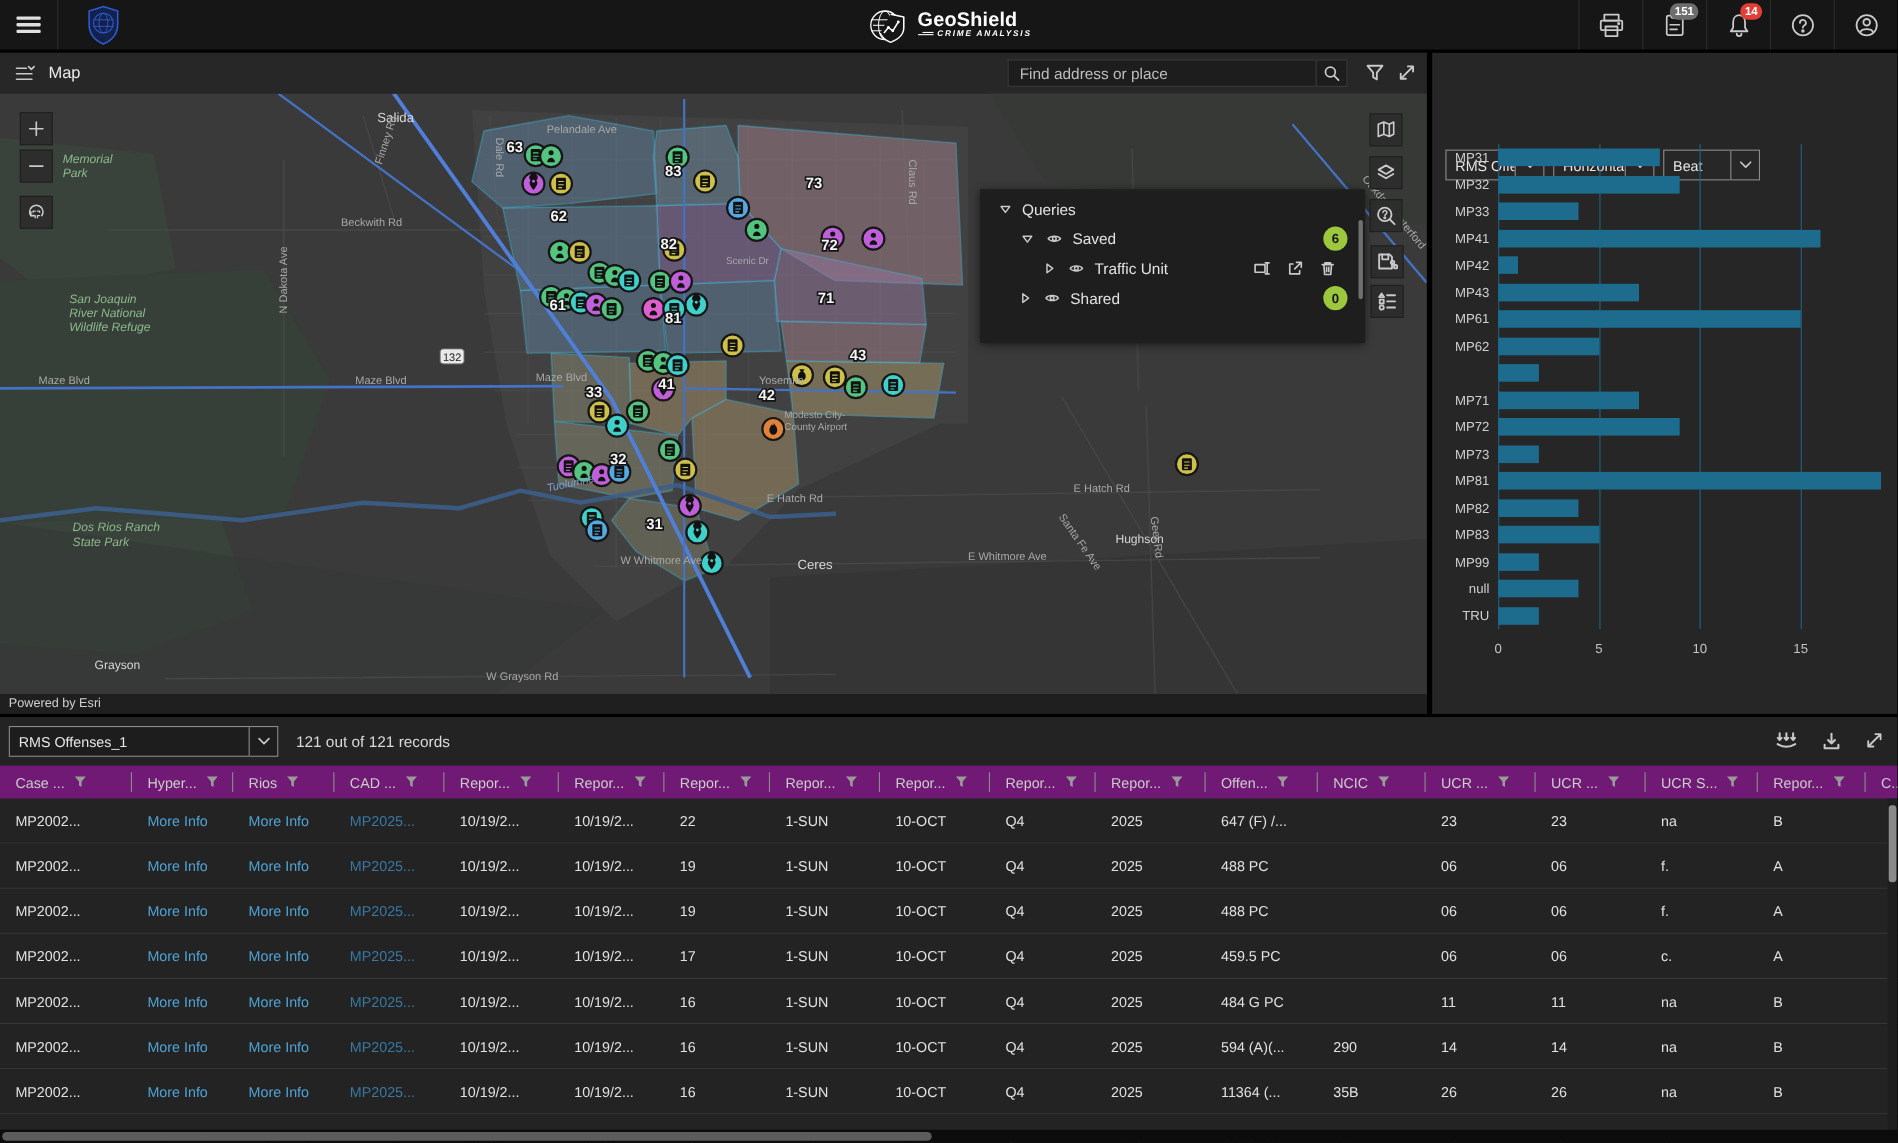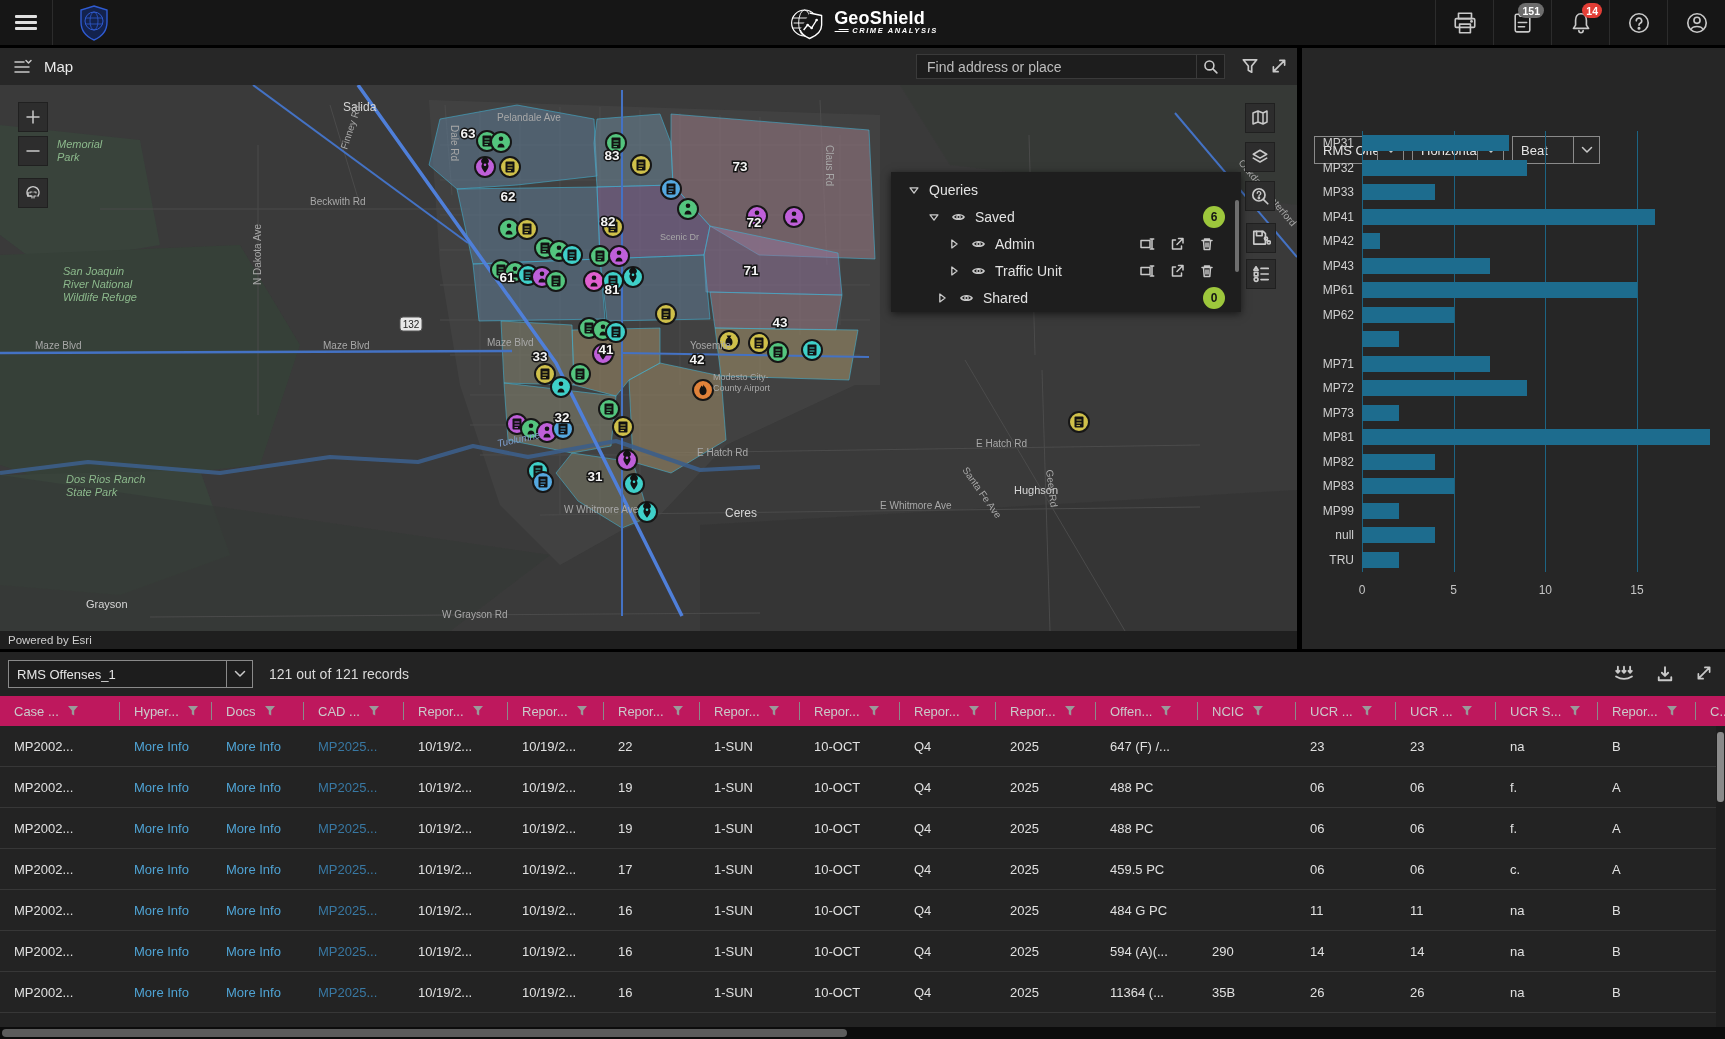--- a/index.html
+++ b/index.html
@@ -67,21 +67,21 @@
   #chart-plot{position:absolute;left:60px;top:0;width:352px;height:441px;}
   .gridline{position:absolute;top:0;width:1px;height:441px;background:#1c6483;}
   .bar{position:absolute;left:0;height:16px;background:#1d6c8e;}
   .cat-label{position:absolute;left:0;width:52px;text-align:right;font-size:12px;color:#cfcfcf;}
   .tick-label{position:absolute;top:452px;font-size:12px;color:#c4c4c4;transform:translateX(-50%);}
   
   #table-topbar{position:absolute;left:0;top:0;width:1725px;height:44px;display:flex;align-items:center;background:#232323;border-bottom:1px solid #161616;}
   #table-source{width:245px;height:28px;margin-left:8px;background:#1d1d1d;}
   #records-text{font-size:14px;color:#d9d9d9;margin-left:16px;}
   #table-icons{margin-left:auto;display:flex;gap:20px;padding-right:12px;}
-  #t-head{position:absolute;left:0;top:44px;width:1725px;height:30px;display:flex;background:#be185d;overflow:hidden;}
+  #t-head{position:absolute;left:0;top:44px;width:1725px;height:30px;display:flex;background:#701a75;overflow:hidden;}
   .th{flex:none;display:flex;align-items:center;font-size:13px;color:#cbcbcb;box-sizing:border-box;padding-left:14px;position:relative;cursor:pointer;}
   .th .fun{margin-left:8px;}
   .th::after{content:"";position:absolute;right:0;top:6px;bottom:6px;width:1px;background:#8a8a8a;}
   #t-rows{position:absolute;left:0;top:74px;width:1725px;bottom:0;overflow:hidden;}
   .t-row{height:40px;display:flex;border-bottom:1px solid #373737;background:#232323;}
   .td{flex:none;display:flex;align-items:center;font-size:13px;color:#e0e0e0;box-sizing:border-box;padding-left:14px;white-space:nowrap;overflow:hidden;}
   .td.link-b{color:#4fa3d4;cursor:pointer;}
   .td.link-d{color:#3878a3;cursor:pointer;}
   #h-scroll{position:absolute;left:0;bottom:0;width:1725px;height:12px;background:#0c0c0c;}
   #h-scroll .thumb{position:absolute;left:2px;top:2px;height:8px;width:845px;background:#5c5c5c;border-radius:4px;}
@@ -636,59 +636,35 @@
       <div class="q-row" style="padding-left: 56px;">
         <svg width="14" height="14" viewBox="0 0 16 16" class="ic">
           <path d="M5.5,3.5 V12.5 L11.5,8 Z"></path>
         </svg>
         <span style="margin-left:9px;display:flex;">
           <svg width="17" height="14" viewBox="0 0 16 16" class="ic">
             <path d="M1.5,8 C4,4.5 12,4.5 14.5,8 C12,11.5 4,11.5 1.5,8 Z"></path>
             <circle cx="8" cy="8" r="1.9"></circle>
           </svg>
         </span>
-        <span class="lbl">Admin</span>
-        <span class="q-actions">
-          <svg width="17" height="16" viewBox="0 0 16 16" class="ic icon-btn">
-            <rect x="1.5" y="4.5" width="9" height="7"></rect>
-            <path d="M12.5,3 V13 M10.8,3 H14.2 M10.8,13 H14.2"></path>
-          </svg>
-          <svg width="17" height="16" viewBox="0 0 16 16" class="ic icon-btn">
-            <path d="M6,4 H3 V13 H12 V10 M9,2.5 H13.5 V7 M13.5,2.5 L7.5,8.5"></path>
-          </svg>
-          <svg width="16" height="16" viewBox="0 0 16 16" class="ic icon-btn">
-            <path d="M3,4.5 H13 M5.5,4.5 V3 H10.5 V4.5 M4.5,4.5 L5.2,13.5 H10.8 L11.5,4.5 M7,7 V11 M9,7 V11"></path>
-          </svg>
-        </span>
-      </div>
-      <div class="q-row" style="padding-left: 56px;">
-        <svg width="14" height="14" viewBox="0 0 16 16" class="ic">
-          <path d="M5.5,3.5 V12.5 L11.5,8 Z"></path>
-        </svg>
-        <span style="margin-left:9px;display:flex;">
-          <svg width="17" height="14" viewBox="0 0 16 16" class="ic">
-            <path d="M1.5,8 C4,4.5 12,4.5 14.5,8 C12,11.5 4,11.5 1.5,8 Z"></path>
-            <circle cx="8" cy="8" r="1.9"></circle>
-          </svg>
-        </span>
         <span class="lbl">Traffic Unit</span>
         <span class="q-actions">
           <svg width="17" height="16" viewBox="0 0 16 16" class="ic icon-btn">
             <rect x="1.5" y="4.5" width="9" height="7"></rect>
             <path d="M12.5,3 V13 M10.8,3 H14.2 M10.8,13 H14.2"></path>
           </svg>
           <svg width="17" height="16" viewBox="0 0 16 16" class="ic icon-btn">
             <path d="M6,4 H3 V13 H12 V10 M9,2.5 H13.5 V7 M13.5,2.5 L7.5,8.5"></path>
           </svg>
           <svg width="16" height="16" viewBox="0 0 16 16" class="ic icon-btn">
             <path d="M3,4.5 H13 M5.5,4.5 V3 H10.5 V4.5 M4.5,4.5 L5.2,13.5 H10.8 L11.5,4.5 M7,7 V11 M9,7 V11"></path>
           </svg>
         </span>
       </div>
-      <div class="q-row" style="padding-left: 44px;">
+      <div class="q-row" style="padding-left: 34px;">
         <svg width="14" height="14" viewBox="0 0 16 16" class="ic">
           <path d="M5.5,3.5 V12.5 L11.5,8 Z"></path>
         </svg>
         <span style="margin-left:9px;display:flex;">
           <svg width="17" height="14" viewBox="0 0 16 16" class="ic">
             <path d="M1.5,8 C4,4.5 12,4.5 14.5,8 C12,11.5 4,11.5 1.5,8 Z"></path>
             <circle cx="8" cy="8" r="1.9"></circle>
           </svg>
         </span>
         <span class="lbl">Shared</span>
@@ -810,21 +786,21 @@
           <path d="M1,1 H11 L7.2,5.5 V10.5 L4.8,9.2 V5.5 Z" fill="#9a9a9a"></path>
         </svg>
       </div>
       <div class="th" style="width: 92px;">
         <span>Hyper...</span>
         <svg class="fun" width="12" height="12" viewBox="0 0 12 12">
           <path d="M1,1 H11 L7.2,5.5 V10.5 L4.8,9.2 V5.5 Z" fill="#9a9a9a"></path>
         </svg>
       </div>
       <div class="th" style="width: 92px;">
-        <span>Docs</span>
+        <span>Rios</span>
         <svg class="fun" width="12" height="12" viewBox="0 0 12 12">
           <path d="M1,1 H11 L7.2,5.5 V10.5 L4.8,9.2 V5.5 Z" fill="#9a9a9a"></path>
         </svg>
       </div>
       <div class="th" style="width: 100px;">
         <span>CAD ...</span>
         <svg class="fun" width="12" height="12" viewBox="0 0 12 12">
           <path d="M1,1 H11 L7.2,5.5 V10.5 L4.8,9.2 V5.5 Z" fill="#9a9a9a"></path>
         </svg>
       </div>

